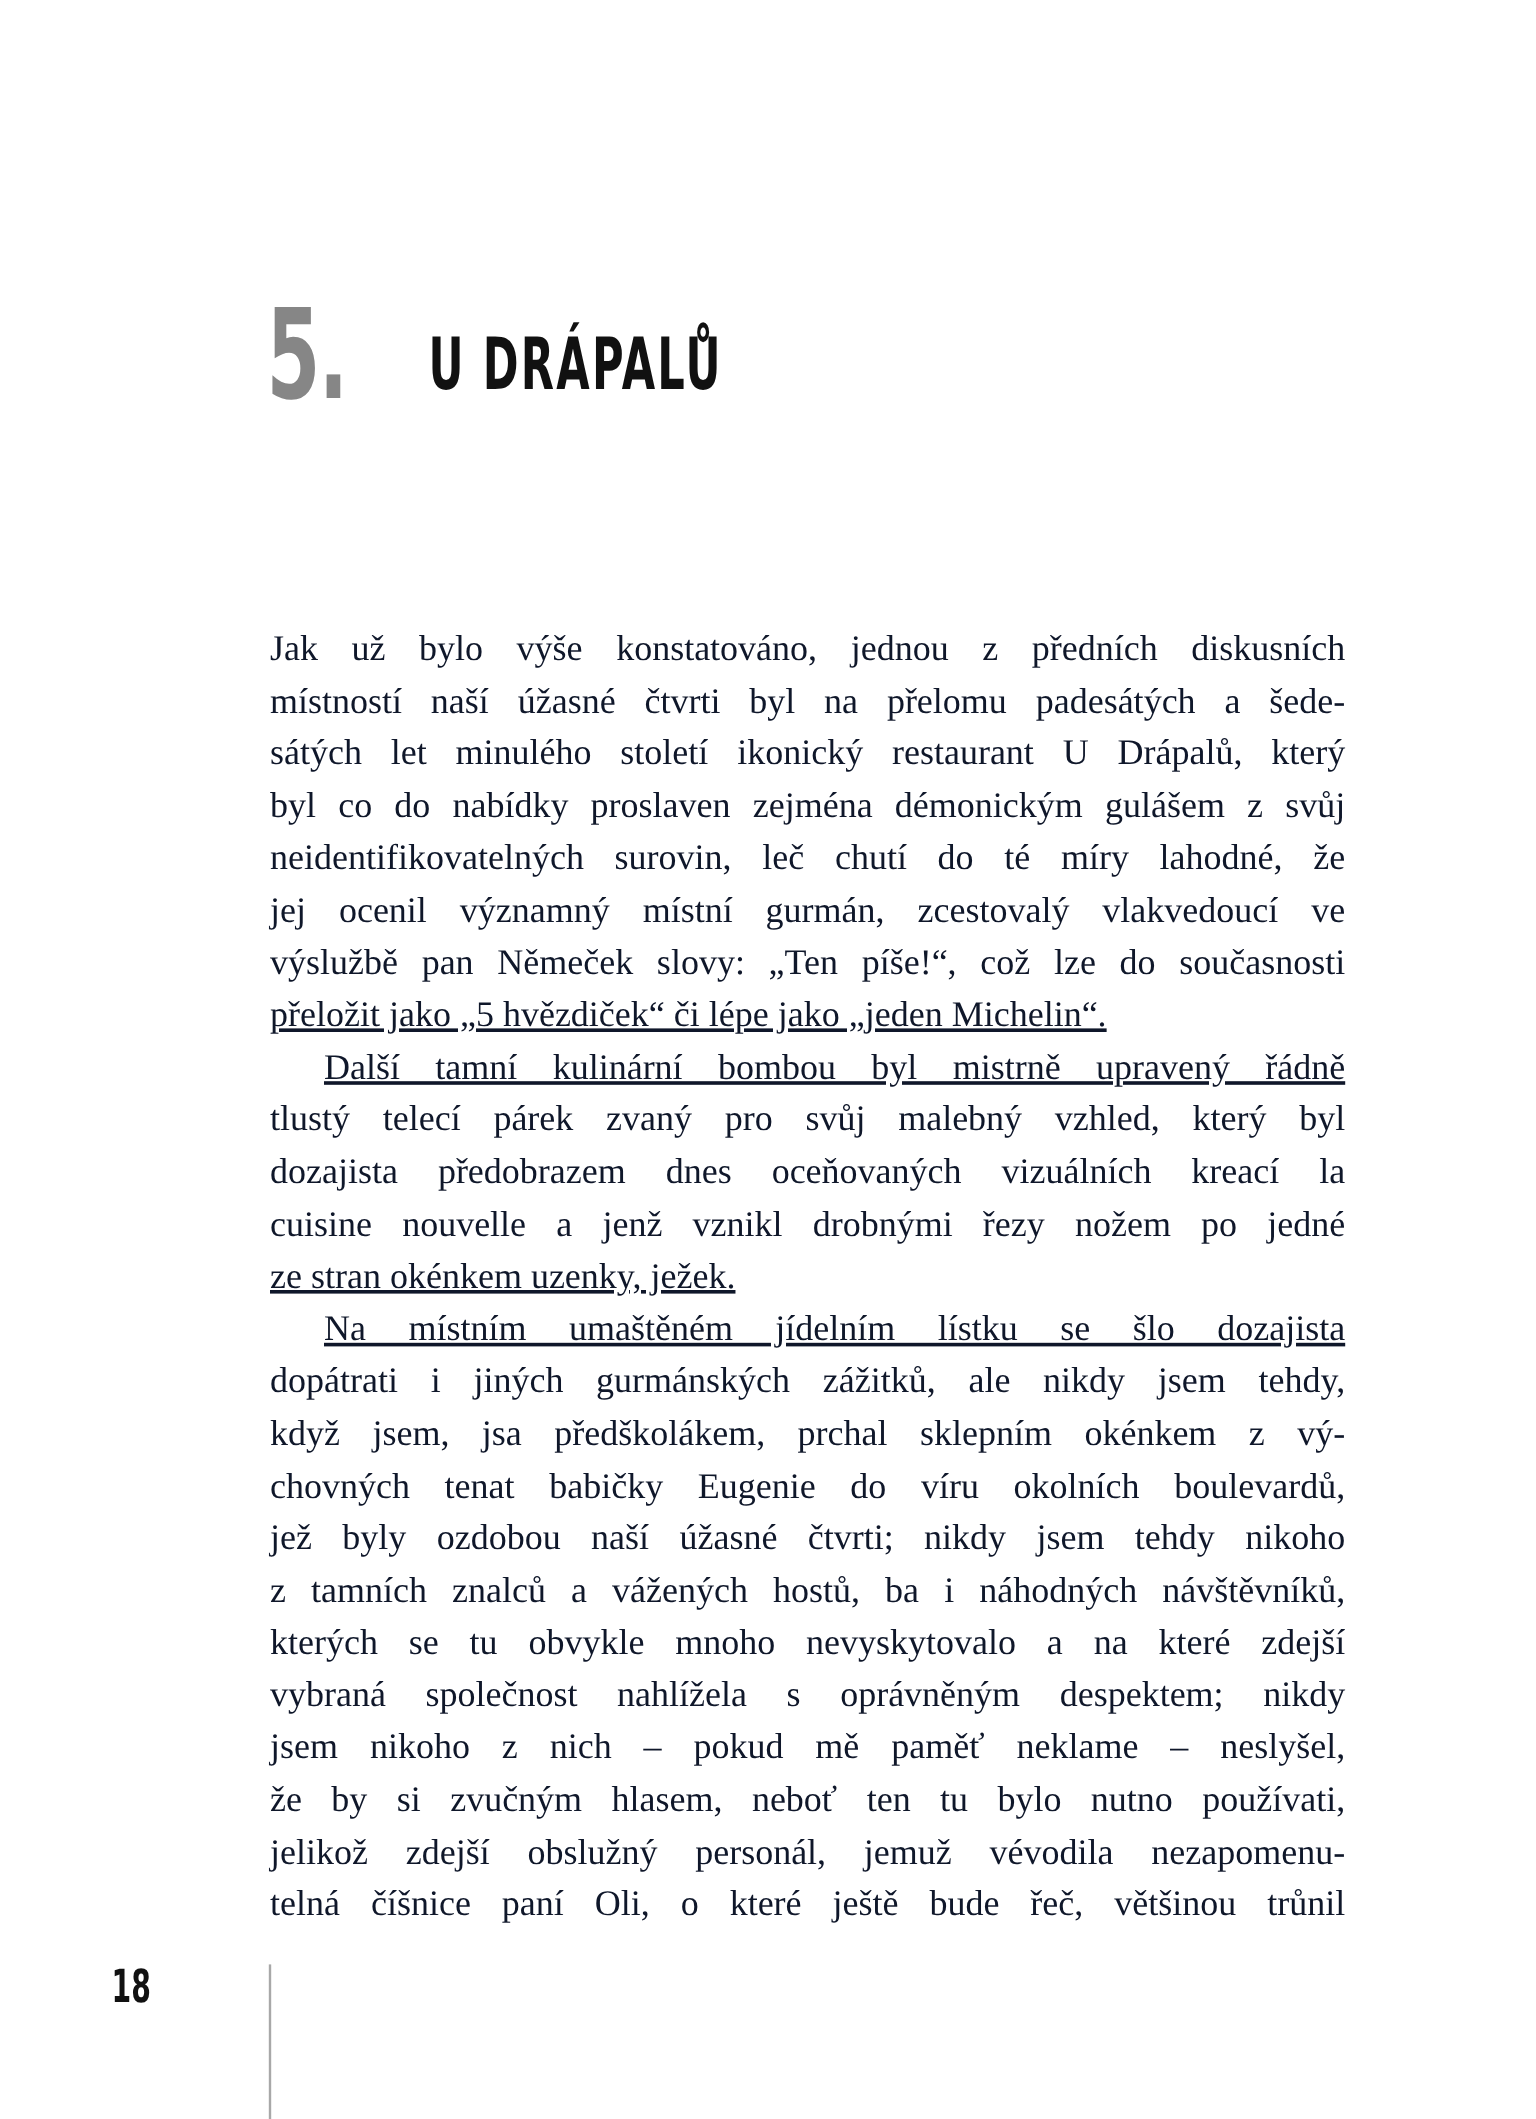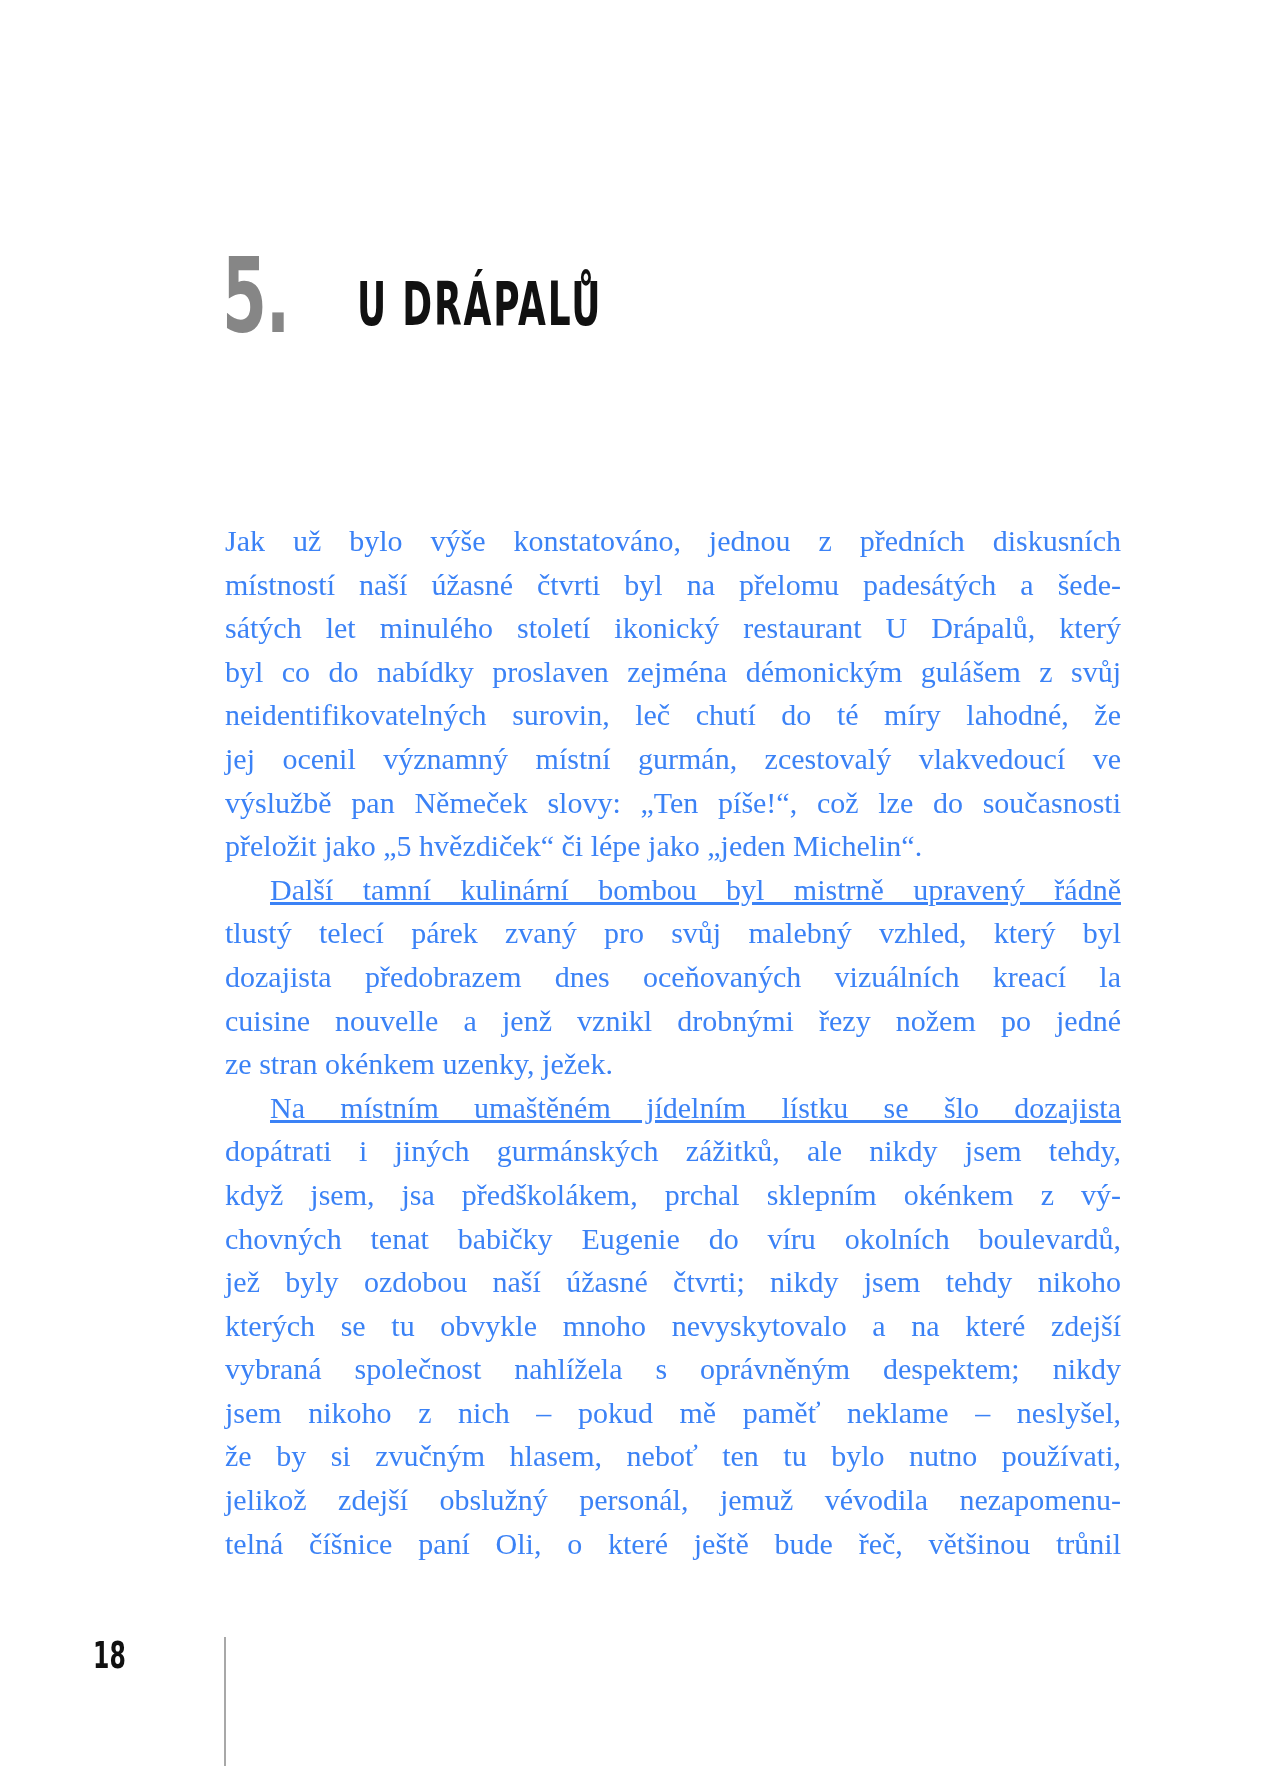--- a/index.html
+++ b/index.html
@@ -17,27 +17,27 @@
     position: absolute; left: 357px; top: 274px;
     font-family: "DejaVu Sans", sans-serif; font-weight: bold;
     font-size: 60px; line-height: 1; color: #111;
     transform: scaleX(0.6); transform-origin: left top;
     letter-spacing: 3px; white-space: nowrap;
   }
 
   .body-text {
     position: absolute; left: 225px; top: 519px; width: 896px;
     font-family: "Liberation Serif", "DejaVu Serif", serif;
-    font-size: 30px; color: #3b82f6;
+    font-size: 30px; color: #0f172a;
   }
   .line {
     display: block; height: 43.6px; line-height: 43.6px;
     white-space: nowrap; text-align: justify; text-align-last: justify;
   }
-  .line.last { text-align-last: left; }
+  .line.last { text-align-last: left; text-decoration: underline; }
   .line.indent { padding-left: 45px; text-decoration: underline; }
 
   .page-number {
     position: absolute; left: 93px; top: 1636px;
     font-family: "DejaVu Sans", sans-serif; font-weight: bold;
     font-size: 38px; line-height: 1; color: #111;
     transform: scaleX(0.62); transform-origin: left top;
   }
   .margin-rule {
     position: absolute; left: 224px; top: 1637px; width: 2px; height: 129px;
@@ -72,20 +72,21 @@
       <span class="line">cuisine nouvelle a jenž vznikl drobnými řezy nožem po jedné</span>
       <span class="line last">ze stran okénkem uzenky, ježek.</span>
     </div>
 
     <div>
       <span class="line indent">Na místním umaštěném jídelním lístku se šlo dozajista</span>
       <span class="line">dopátrati i jiných gurmánských zážitků, ale nikdy jsem tehdy,</span>
       <span class="line">když jsem, jsa předškolákem, prchal sklepním okénkem z vý-</span>
       <span class="line">chovných tenat babičky Eugenie do víru okolních boulevardů,</span>
       <span class="line">jež byly ozdobou naší úžasné čtvrti; nikdy jsem tehdy nikoho</span>
+      <span class="line">z tamních znalců a vážených hostů, ba i náhodných návštěvníků,</span>
       <span class="line">kterých se tu obvykle mnoho nevyskytovalo a na které zdejší</span>
       <span class="line">vybraná společnost nahlížela s oprávněným despektem; nikdy</span>
       <span class="line">jsem nikoho z nich – pokud mě paměť neklame – neslyšel,</span>
       <span class="line">že by si zvučným hlasem, neboť ten tu bylo nutno používati,</span>
       <span class="line">jelikož zdejší obslužný personál, jemuž vévodila nezapomenu-</span>
       <span class="line">telná číšnice paní Oli, o které ještě bude řeč, většinou trůnil</span>
     </div>
   </div>
 
   <div class="page-number">18</div>

